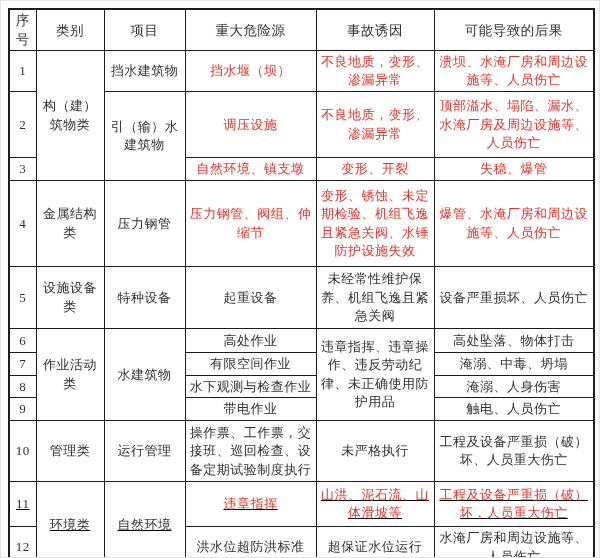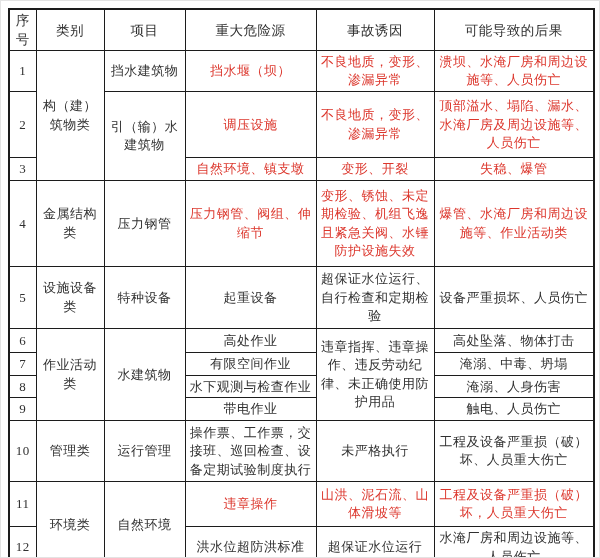--- a/index.html
+++ b/index.html
@@ -59,21 +59,21 @@
   tbody tr:nth-child(1) { height: 41px; }
   tbody tr:nth-child(2) { height: 66px; }
   tbody tr:nth-child(3) { height: 23px; }
   tbody tr:nth-child(4) { height: 86px; }
   tbody tr:nth-child(5) { height: 62px; }
   tbody tr:nth-child(6) { height: 24px; }
   tbody tr:nth-child(7) { height: 23px; }
   tbody tr:nth-child(8) { height: 22px; }
   tbody tr:nth-child(9) { height: 23px; }
   tbody tr:nth-child(10){ height: 61px; }
-  tbody tr:nth-child(11){ height: 45px; }
+  tbody tr:nth-child(11){ height: 45px; text-decoration: underline; }
   tbody tr:nth-child(12){ height: 42px; }
 </style>
 </head>
 <body>
 
 <div class="table-wrap">
   <table class="hazard">
     <colgroup>
       <col class="c0">
         <col class="c1">
@@ -113,28 +113,28 @@
           <td class="red">自然环境、镇支墩</td>
           <td class="red">变形、开裂</td>
           <td class="red">失稳、爆管</td>
         </tr>
         <tr>
           <td>4</td>
           <td>金属结构类</td>
           <td>压力钢管</td>
           <td class="red">压力钢管、阀组、伸缩节</td>
           <td class="red">变形、锈蚀、未定期检验、机组飞逸且紧急关阀、水锤防护设施失效</td>
-          <td class="red">爆管、水淹厂房和周边设施等、作业活动类</td>
+          <td class="red">爆管、水淹厂房和周边设施等、人员伤亡</td>
         </tr>
         <tr>
           <td>5</td>
           <td>设施设备类</td>
           <td>特种设备</td>
           <td>起重设备</td>
-          <td>超保证水位运行、自行检查和定期检验</td>
+          <td>未经常性维护保养、机组飞逸且紧急关阀</td>
           <td>设备严重损坏、人员伤亡</td>
         </tr>
         <tr>
           <td>6</td>
           <td rowspan="4">作业活动类</td>
           <td rowspan="4">水建筑物</td>
           <td>高处作业</td>
           <td rowspan="4">违章指挥、违章操作、违反劳动纪律、未正确使用防护用品</td>
           <td>高处坠落、物体打击</td>
         </tr>
@@ -158,21 +158,21 @@
           <td>管理类</td>
           <td>运行管理</td>
           <td>操作票、工作票，交接班、巡回检查、设备定期试验制度执行</td>
           <td>未严格执行</td>
           <td>工程及设备严重损（破）坏、人员重大伤亡</td>
         </tr>
         <tr>
           <td>11</td>
           <td rowspan="2">环境类</td>
           <td rowspan="2">自然环境</td>
-          <td class="red">违章操作</td>
+          <td class="red">违章指挥</td>
           <td class="red">山洪、泥石流、山体滑坡等</td>
           <td class="red">工程及设备严重损（破）坏，人员重大伤亡</td>
         </tr>
         <tr>
           <td>12</td>
           <td>洪水位超防洪标准</td>
           <td>超保证水位运行</td>
           <td>水淹厂房和周边设施等、人员伤亡</td>
         </tr>
       </tbody>

